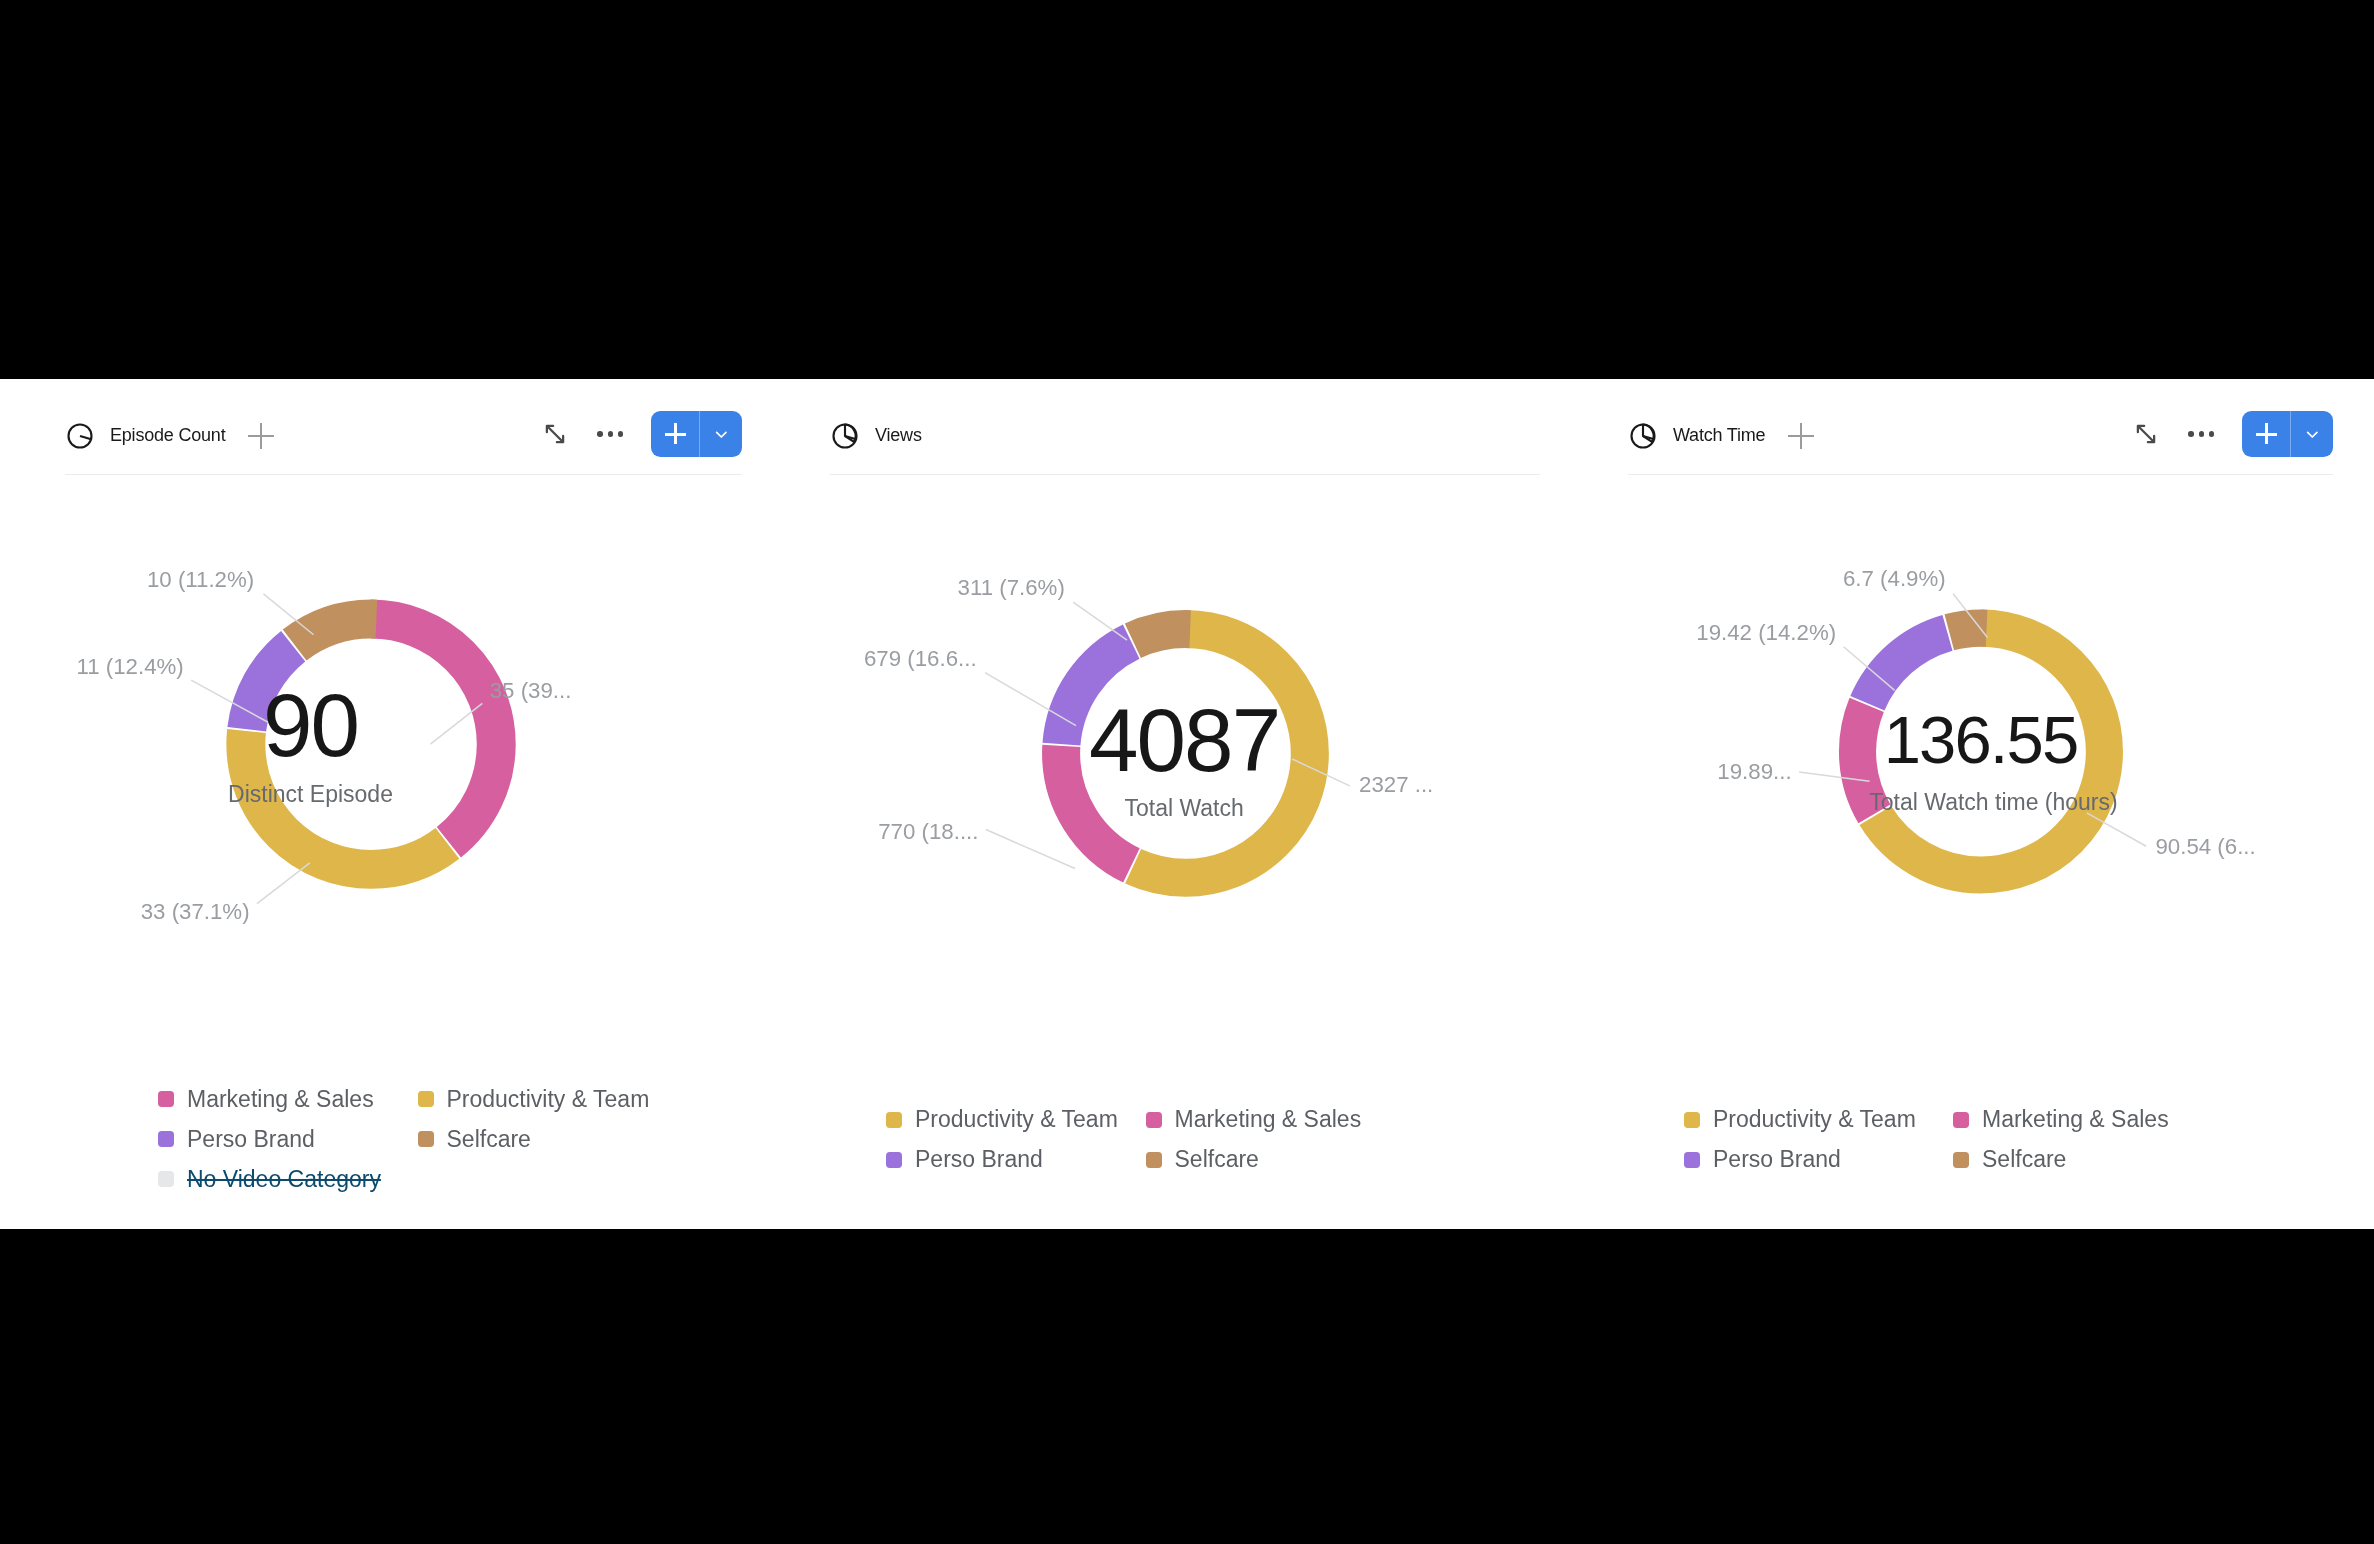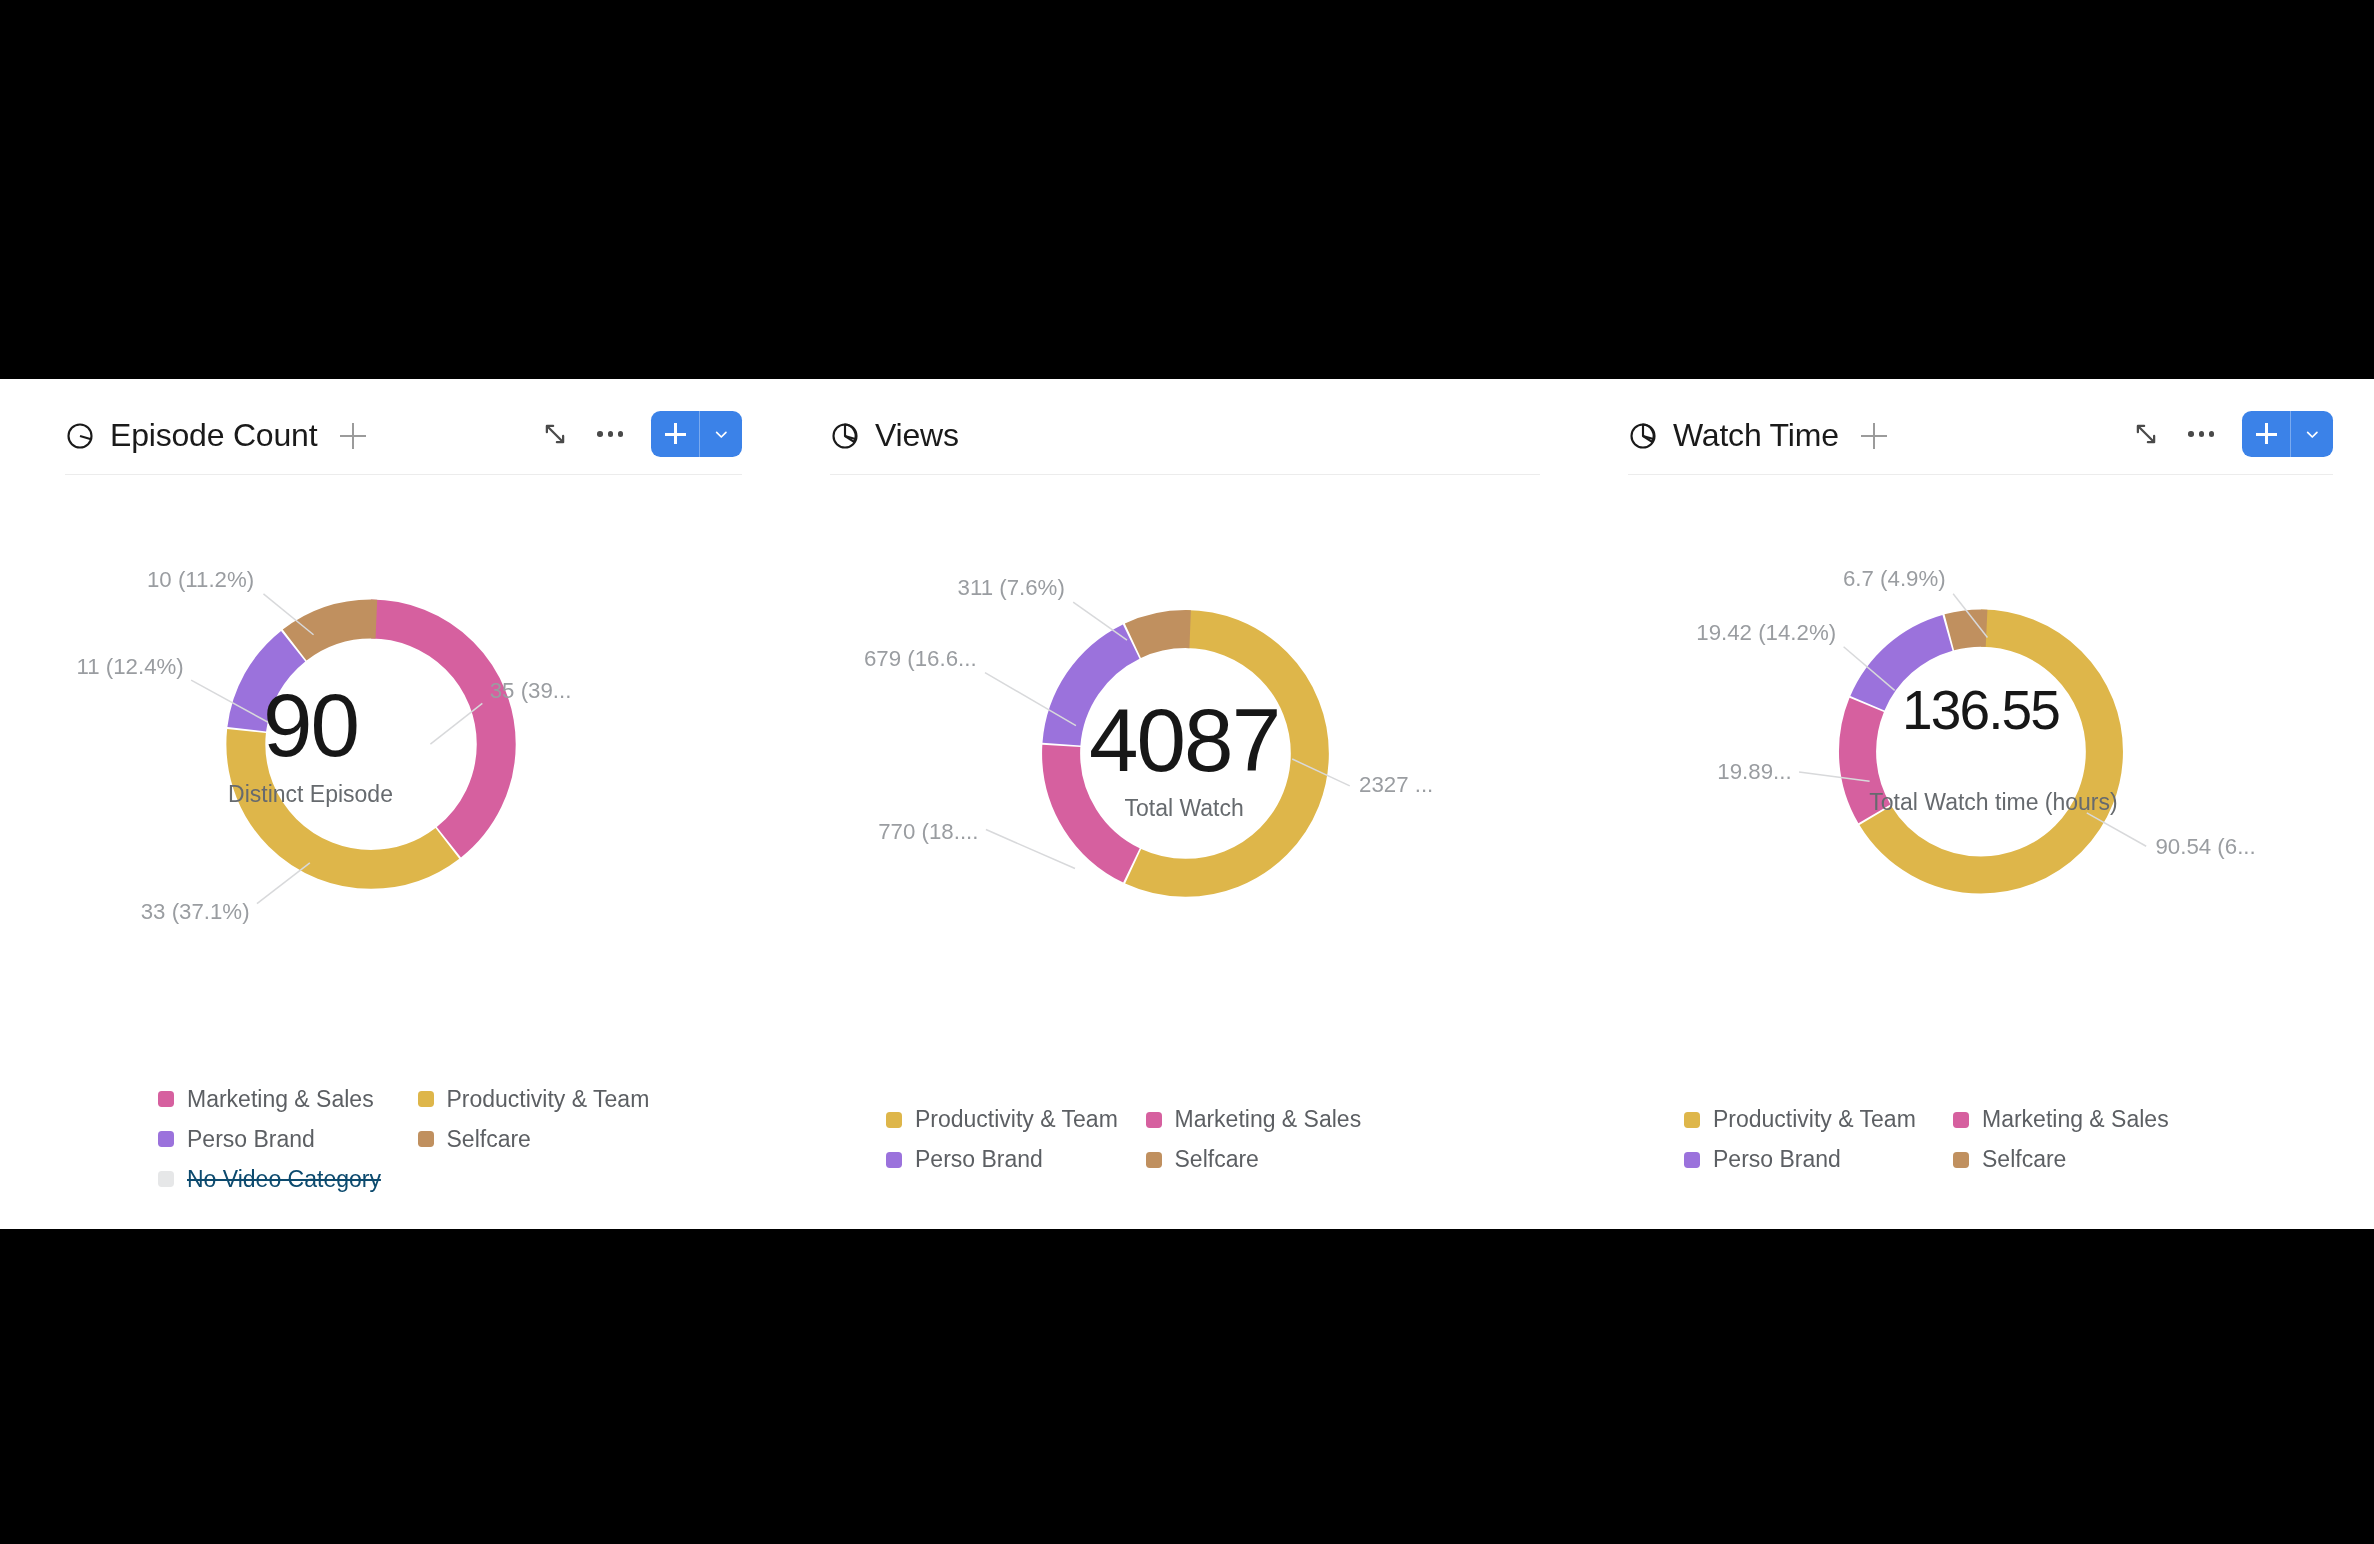--- a/index.html
+++ b/index.html
@@ -34,21 +34,21 @@
     position: relative;
     display: flex;
     align-items: center;
     height: 78px;
     padding-top: 35px;
   }
   .header-left { display: flex; align-items: center; gap: 15px; }
 
   .pie-icon { width: 30px; height: 30px; flex: 0 0 30px; display:block; }
   .card-title {
-    font-size: 32px;
+    font-size: 18px;
     color: #1a1a1a;
     font-weight: 500;
     letter-spacing: -0.2px;
     white-space: nowrap;
   }
   .title-plus {
     width: 26px; height: 26px;
     position: relative;
     flex: 0 0 26px;
     margin-left: 7.4px;
@@ -107,21 +107,21 @@
     position: absolute;
     width: 100%; text-align: center;
     font-size: 23px;
     color: #666a6e;
   }
 
   .c1 .center-value { top: 206px; font-size: 89px; }
   .c1 .center-label { top: 306px; }
   .c2 .center-value { top: 221px; font-size: 89px; }
   .c2 .center-label { top: 320px; }
-  .c3 .center-value { top: 208px; font-size: 55px; }
+  .c3 .center-value { top: 231px; font-size: 67px; }
   .c3 .center-label { top: 314px; }
 
   .legend {
     display: flex; flex-wrap: wrap;
     row-gap: 13px;
     font-size: 23px;
     color: #5c5f63;
   }
   .legend-item {
     display: flex; align-items: center; gap: 13px;

